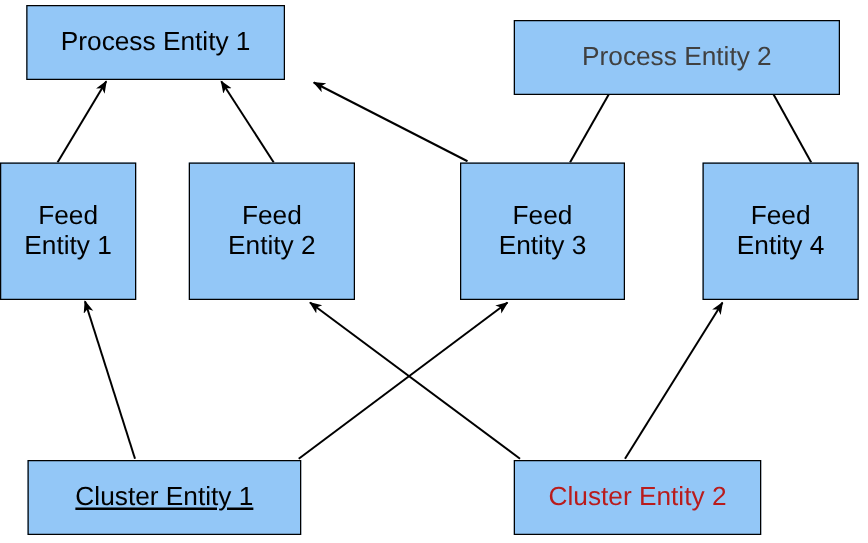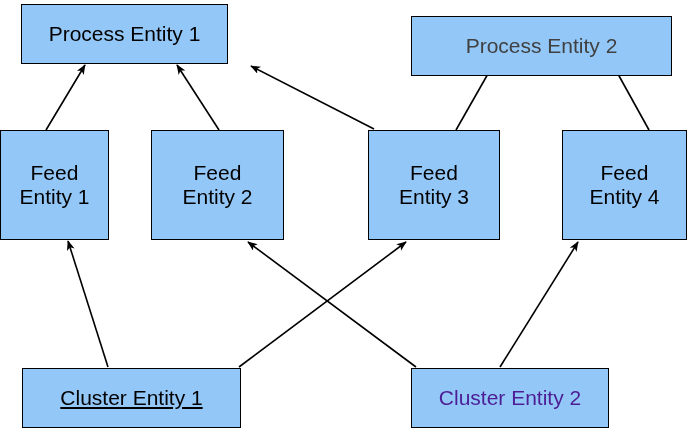--- a/index.html
+++ b/index.html
@@ -92,17 +92,17 @@
 
   <div class="node" style="left: 562px; top: 130px; width: 125px; height: 110px; background: rgb(147, 199, 247); border-color: rgb(0, 0, 0); color: rgb(0, 0, 0);">
     <span class="node-label">Feed
 Entity 4</span>
   </div>
 
   <div class="node" style="left: 22px; top: 368px; width: 219px; height: 60px; background: rgb(147, 199, 247); border-color: rgb(0, 0, 0); color: rgb(0, 0, 0); text-decoration: underline;">
     <span class="node-label">Cluster Entity 1</span>
   </div>
 
-  <div class="node" style="left: 411px; top: 368px; width: 198px; height: 60px; background: rgb(147, 199, 247); border-color: rgb(0, 0, 0); color: #4c1d95;">
+  <div class="node" style="left: 411px; top: 368px; width: 198px; height: 60px; background: rgb(147, 199, 247); border-color: rgb(0, 0, 0); color: #b91c1c;">
     <span class="node-label">Cluster Entity 2</span>
   </div>
 
 </div>
 
 </body></html>

